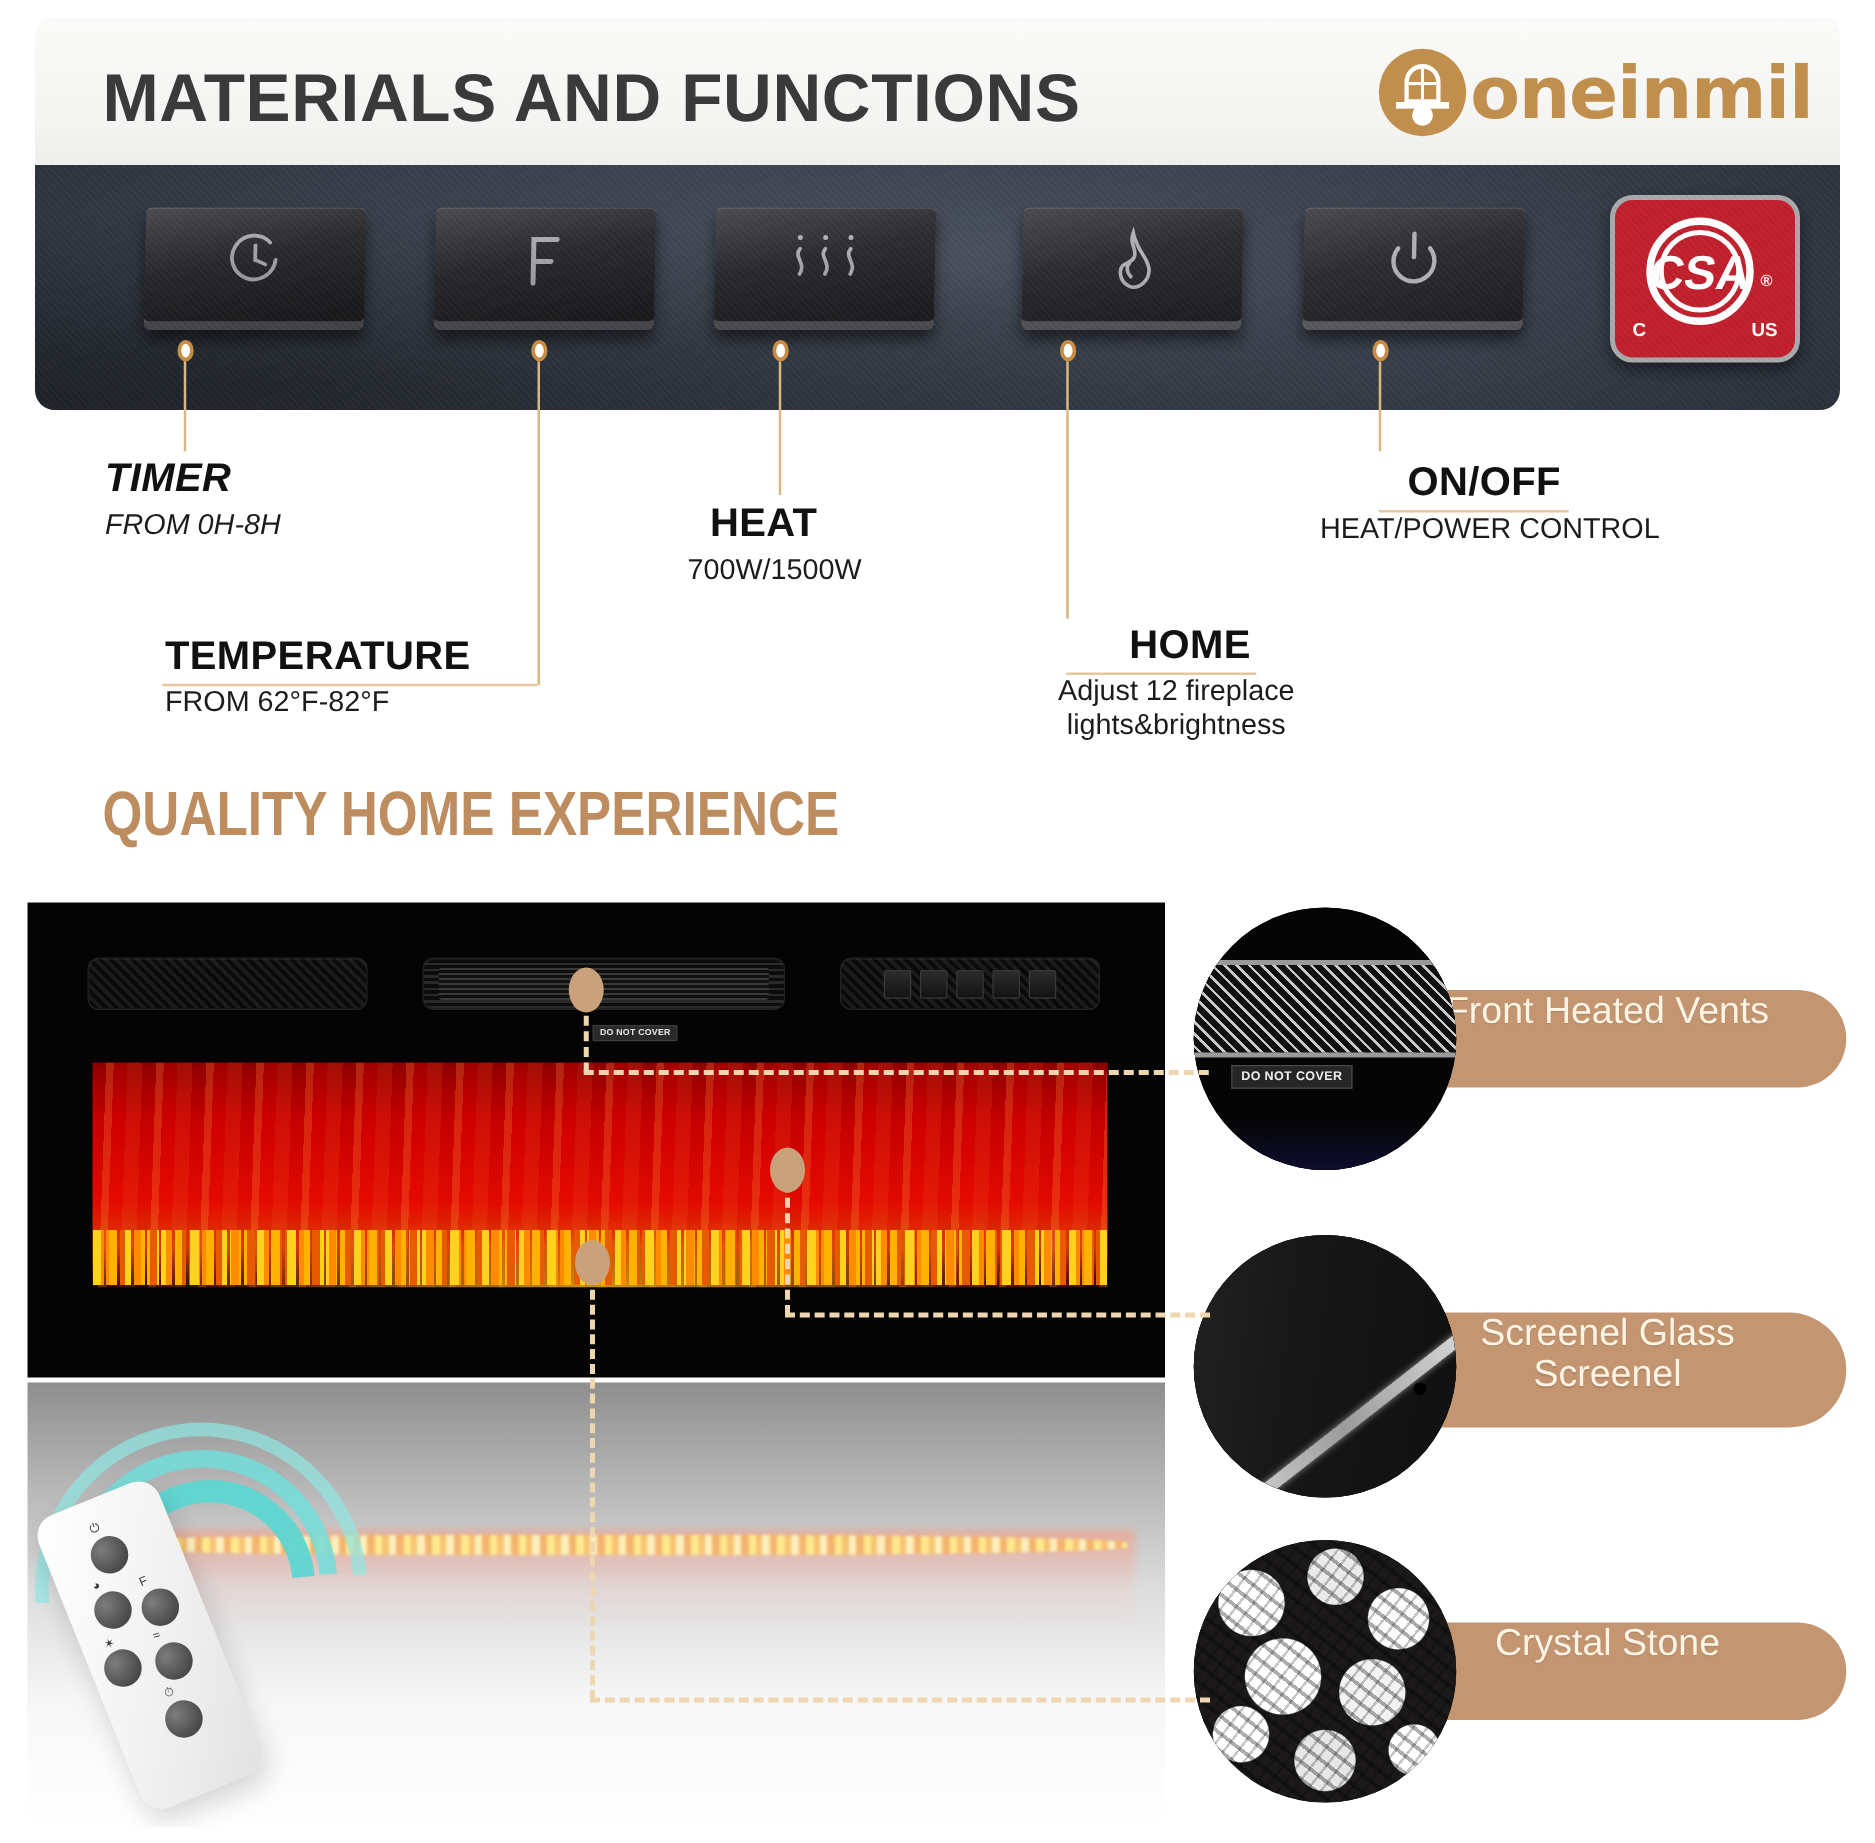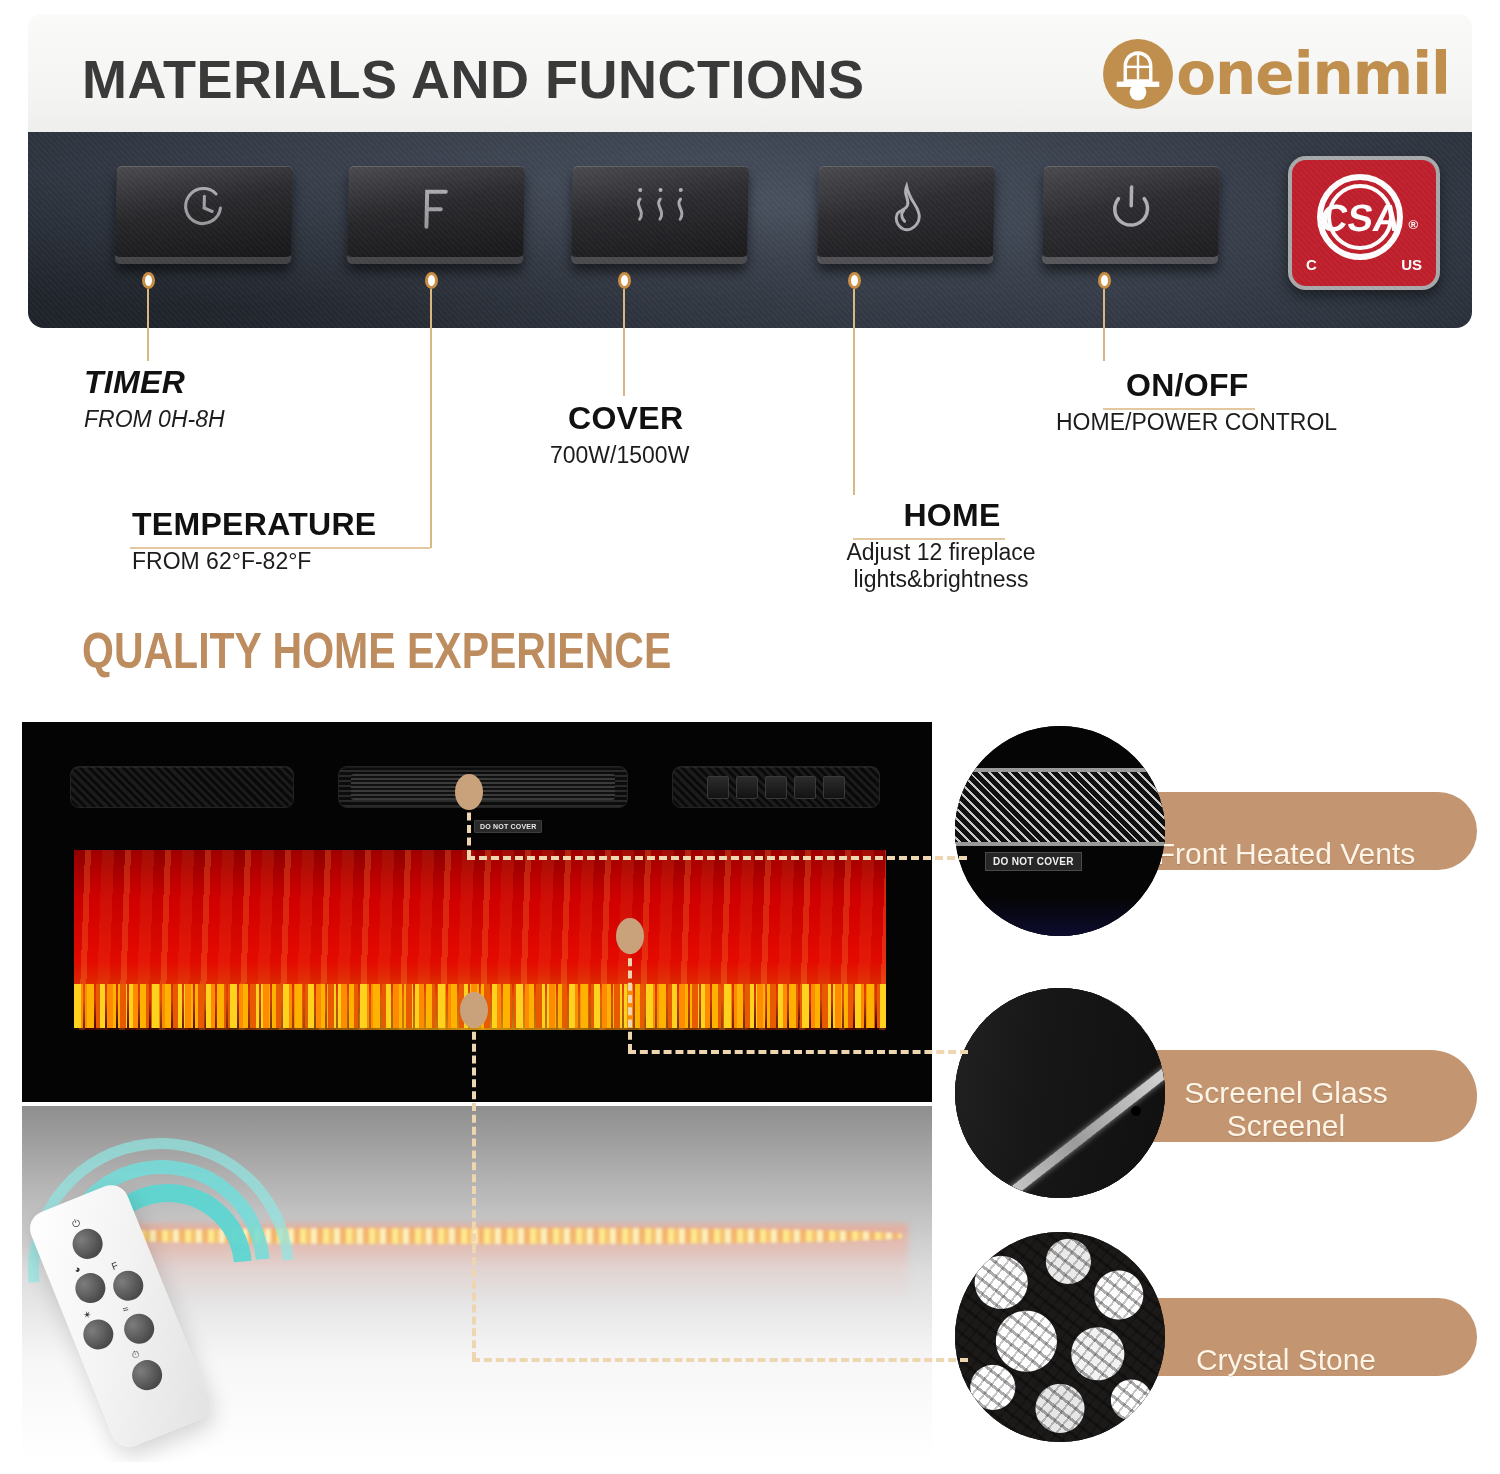--- a/index.html
+++ b/index.html
@@ -277,21 +277,21 @@
   .callout .circ {
     position:absolute; left: 0; top: 0;
     width: 210px; height: 210px; border-radius: 50%;
     overflow:hidden; background:#0b0b0b;
   }
   .callout .pill {
     position:absolute;
     height: 78px;
     background: #c39570;
     border-radius: 39px;
-    display:flex; align-items:flex-end; justify-content:center;
+    display:flex; align-items:flex-start; justify-content:center;
     padding: 0 30px 0 110px;
   }
   .callout .pill span {
     color: #fdf4e6; font-size: 30px; font-weight: 400;
     text-align:center; line-height: 1.1;
     text-shadow: 0 1px 1px rgba(0,0,0,.12);
   }
 
   .c-vent-art {
     position:absolute; inset:0;
@@ -484,32 +484,32 @@
   <div class="t">TIMER</div>
   <div class="s">FROM 0H-8H</div>
 </div>
 
 <div class="flabel" style="left:132px; top:508px;">
   <div class="t">TEMPERATURE</div>
   <div class="s" style="">FROM 62°F-82°F</div>
 </div>
 
 <div class="flabel" style="left:568px; top:402px;">
-  <div class="t">COVER</div>
+  <div class="t">HEAT</div>
   <div class="s" style="margin-left:-18px;">700W/1500W</div>
 </div>
 
 <div class="flabel" style="left:858px; top:499px; text-align:center;">
   <div class="t">HOME</div>
   <div class="s two" style="width:210px; margin-left:-22px; text-align:center;">Adjust 12 fireplace lights&amp;brightness</div>
 </div>
 
 <div class="flabel" style="left:1126px; top:369px;">
   <div class="t">ON/OFF</div>
-  <div class="s" style="margin-left:-70px;">HOME/POWER CONTROL</div>
+  <div class="s" style="margin-left:-70px;">HEAT/POWER CONTROL</div>
 </div>
 
 <div class="section-head">QUALITY HOME EXPERIENCE</div>
 
 <div class="fp">
   <div class="vent vent-l"></div>
   <div class="vent vent-c"></div>
   <div class="vent vent-r">
     <div class="mini-btns">
       <span></span>

